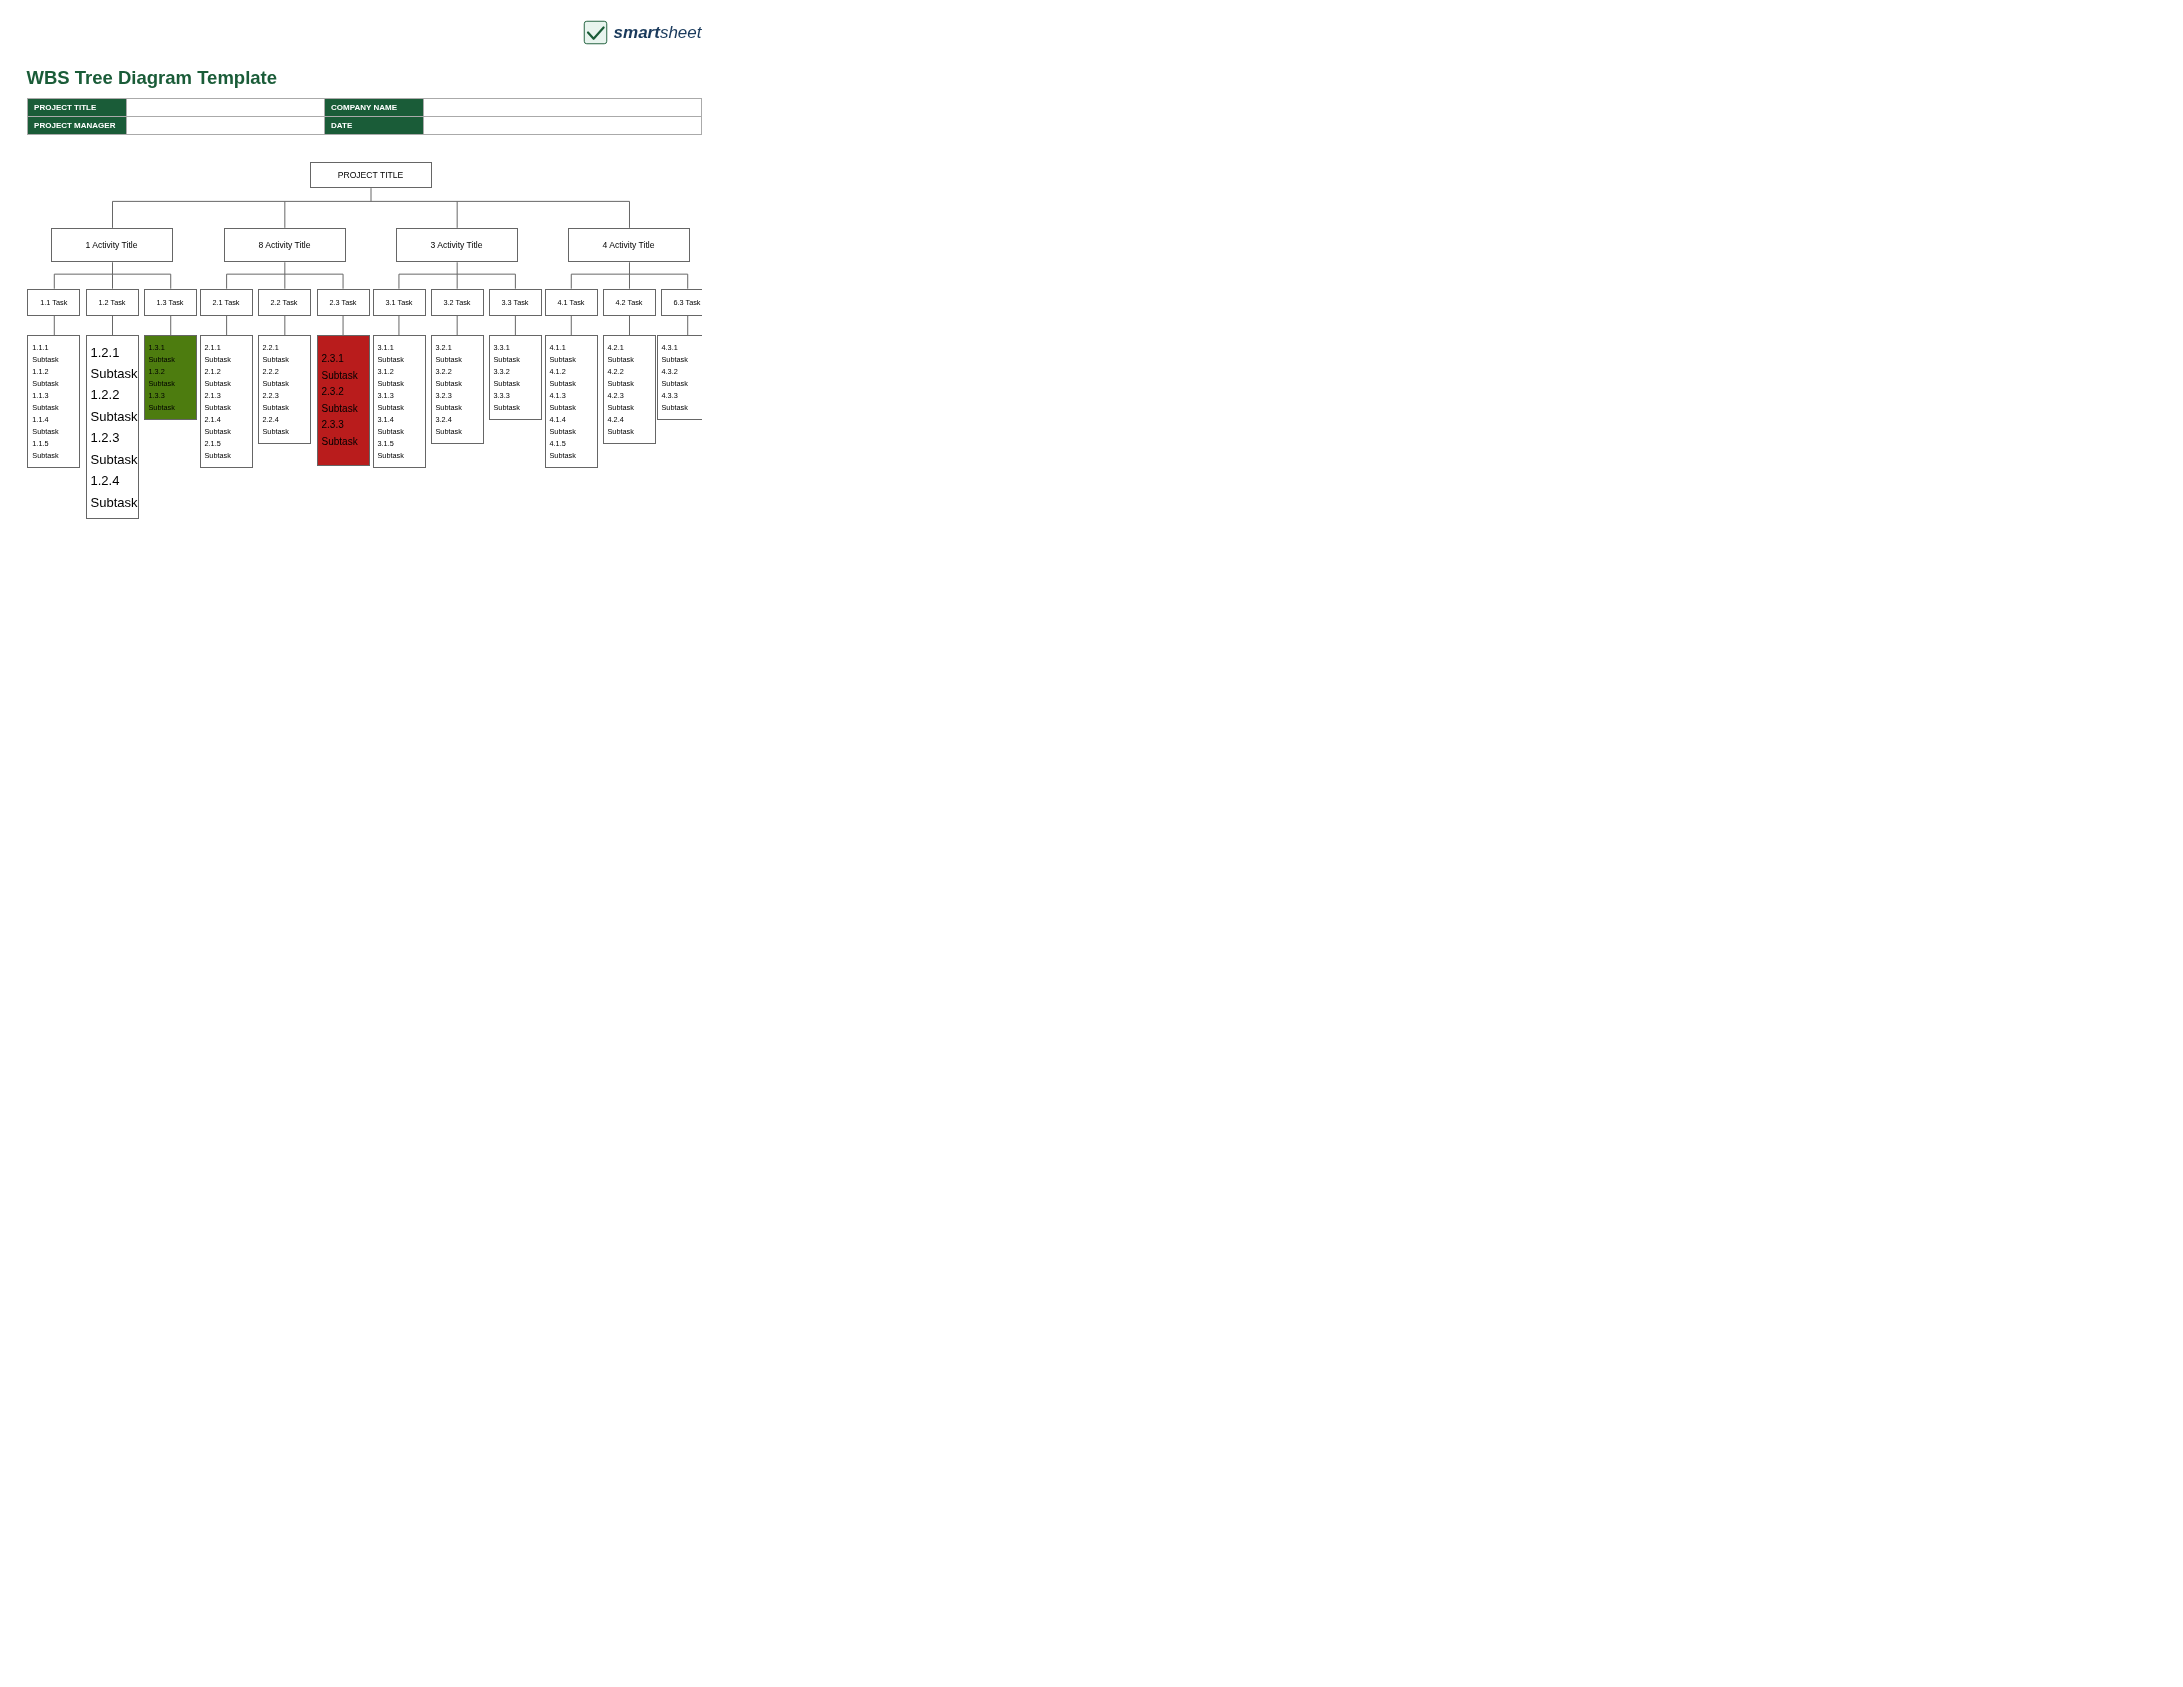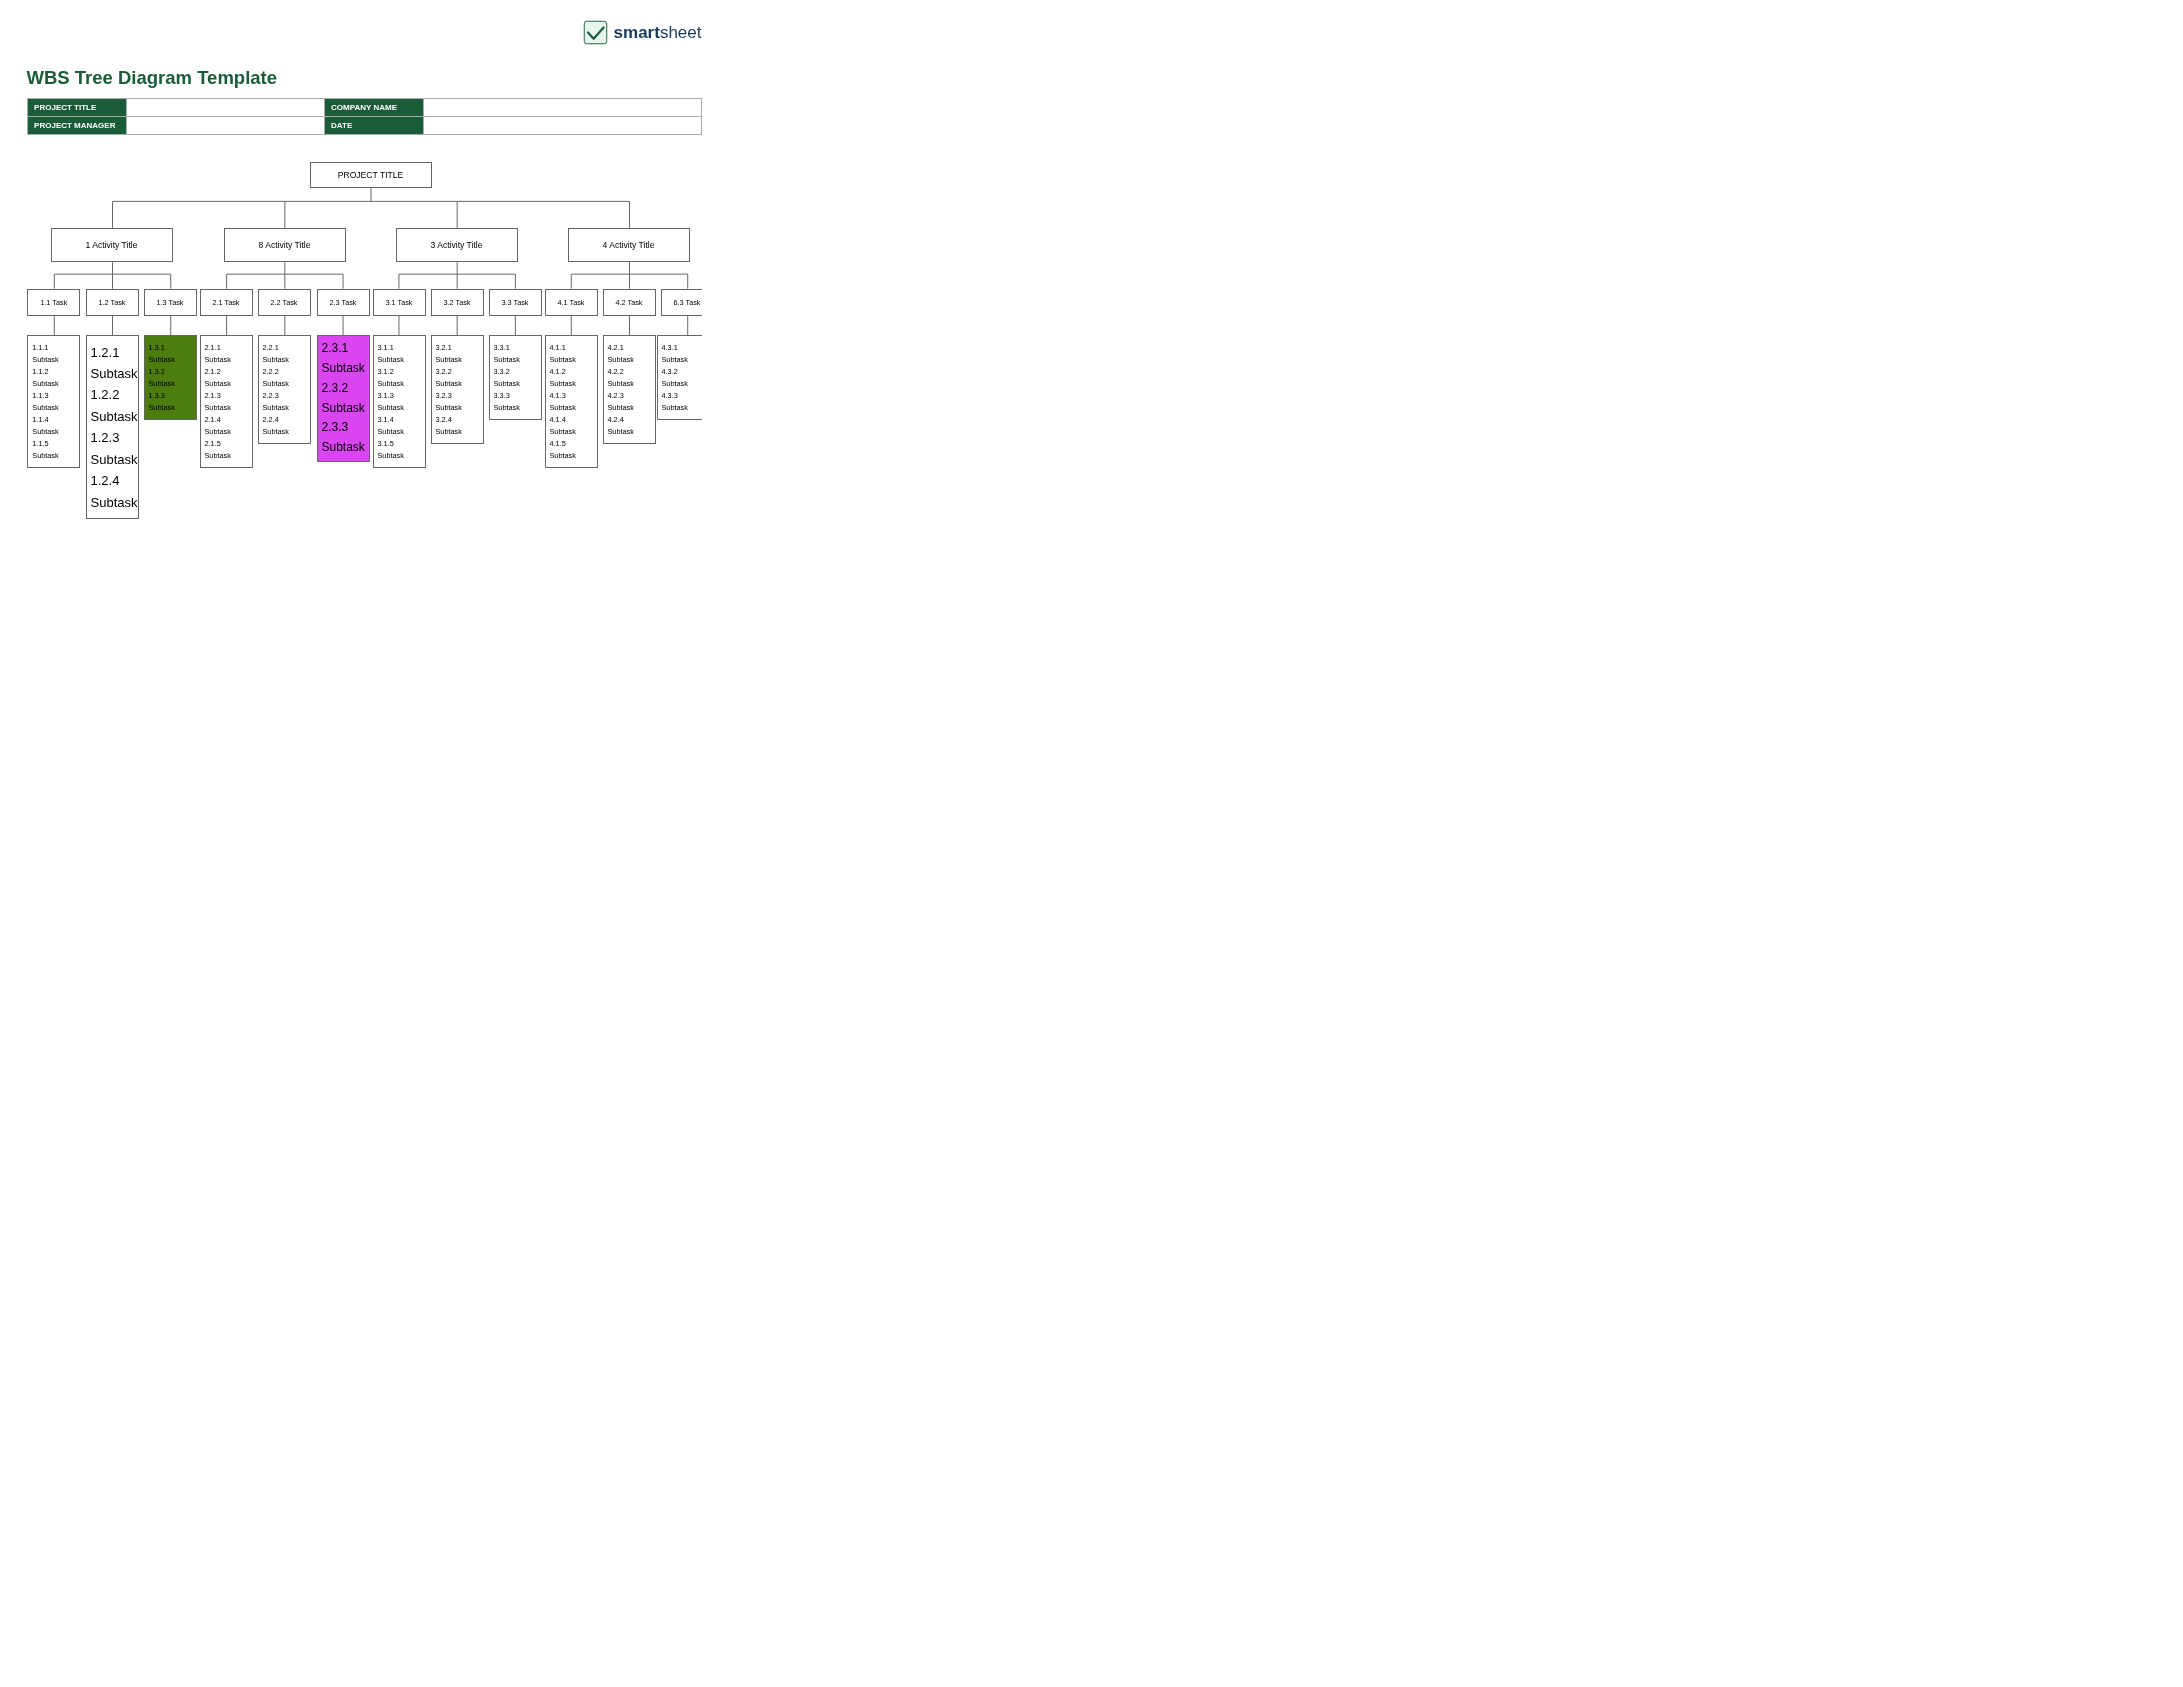--- a/index.html
+++ b/index.html
@@ -9,20 +9,21 @@
       width: 728px;
       padding: 20px 26.5px;
     }
 
     
     .header-row {
       display: flex;
       justify-content: space-between;
       align-items: flex-end;
       margin-bottom: 22px;
+      font-style: italic;
     }
     .page-title {
       font-size: 18.5px;
       font-weight: 700;
       color: #1a5c38;
       margin-top: 20px;
     }
     .logo-area {
       display: flex;
       align-items: center;
@@ -156,21 +157,21 @@
       <div style="position: absolute; left: 59px; top: 134px; width: 53px; height: 26.5px; border: 1px solid rgb(102, 102, 102); background: white; display: flex; align-items: center; justify-content: center; text-align: center; font-family: Arial, sans-serif; font-size: 7.3px; line-height: 1.3; padding: 2.6px;">1.2 Task</div>
       <div style="position: absolute; left: 59px; top: 180px; width: 53px; min-height: 71px; border: 1px solid rgb(102, 102, 102); background: white; font-family: Arial, sans-serif; font-size: 13px; padding: 5.3px 4px; line-height: 1.65;">1.2.1 Subtask<br>1.2.2 Subtask<br>1.2.3 Subtask<br>1.2.4 Subtask</div>
       <div style="position: absolute; left: 117px; top: 134px; width: 53px; height: 26.5px; border: 1px solid rgb(102, 102, 102); background: white; display: flex; align-items: center; justify-content: center; text-align: center; font-family: Arial, sans-serif; font-size: 7.3px; line-height: 1.3; padding: 2.6px;">1.3 Task</div>
       <div style="position: absolute; left: 117px; top: 180px; width: 53px; min-height: 60px; border: 1px solid rgb(102, 102, 102); background: #4d7c0f; font-family: Arial, sans-serif; font-size: 7.3px; padding: 5.3px 4px; line-height: 1.65;">1.3.1 Subtask<br>1.3.2 Subtask<br>1.3.3 Subtask</div>
       <div style="position: absolute; left: 197px; top: 73px; width: 122px; height: 34px; border: 1px solid rgb(102, 102, 102); background: white; display: flex; align-items: center; justify-content: center; text-align: center; font-family: Arial, sans-serif; font-size: 8.6px; line-height: 1.3; padding: 2.6px;">8 Activity Title</div>
       <div style="position: absolute; left: 173px; top: 134px; width: 53px; height: 26.5px; border: 1px solid rgb(102, 102, 102); background: white; display: flex; align-items: center; justify-content: center; text-align: center; font-family: Arial, sans-serif; font-size: 7.3px; line-height: 1.3; padding: 2.6px;">2.1 Task</div>
       <div style="position: absolute; left: 173px; top: 180px; width: 53px; min-height: 83px; border: 1px solid rgb(102, 102, 102); background: white; font-family: Arial, sans-serif; font-size: 7.3px; padding: 5.3px 4px; line-height: 1.65;">2.1.1 Subtask<br>2.1.2 Subtask<br>2.1.3 Subtask<br>2.1.4 Subtask<br>2.1.5 Subtask</div>
       <div style="position: absolute; left: 231px; top: 134px; width: 53px; height: 26.5px; border: 1px solid rgb(102, 102, 102); background: white; display: flex; align-items: center; justify-content: center; text-align: center; font-family: Arial, sans-serif; font-size: 7.3px; line-height: 1.3; padding: 2.6px;">2.2 Task</div>
       <div style="position: absolute; left: 231px; top: 180px; width: 53px; min-height: 71px; border: 1px solid rgb(102, 102, 102); background: white; font-family: Arial, sans-serif; font-size: 7.3px; padding: 5.3px 4px; line-height: 1.65;">2.2.1 Subtask<br>2.2.2 Subtask<br>2.2.3 Subtask<br>2.2.4 Subtask</div>
       <div style="position: absolute; left: 290px; top: 134px; width: 53px; height: 26.5px; border: 1px solid rgb(102, 102, 102); background: white; display: flex; align-items: center; justify-content: center; text-align: center; font-family: Arial, sans-serif; font-size: 7.3px; line-height: 1.3; padding: 2.6px;">2.3 Task</div>
-      <div style="position: absolute; left: 290px; top: 180px; width: 53px; min-height: 60px; border: 1px solid rgb(102, 102, 102); background: #d946ef; font-family: Arial, sans-serif; font-size: 12px; padding: 3px 4px; line-height: 1.65;">2.3.1 Subtask<br>2.3.2 Subtask<br>2.3.3 Subtask</div>
+      <div style="position: absolute; left: 290px; top: 180px; width: 53px; min-height: 60px; border: 1px solid rgb(102, 102, 102); background: #b91c1c; font-family: Arial, sans-serif; font-size: 10px; padding: 15px 4px; line-height: 1.65;">2.3.1 Subtask<br>2.3.2 Subtask<br>2.3.3 Subtask</div>
       <div style="position: absolute; left: 369px; top: 73px; width: 122px; height: 34px; border: 1px solid rgb(102, 102, 102); background: white; display: flex; align-items: center; justify-content: center; text-align: center; font-family: Arial, sans-serif; font-size: 8.6px; line-height: 1.3; padding: 2.6px;">3 Activity Title</div>
       <div style="position: absolute; left: 346px; top: 134px; width: 53px; height: 26.5px; border: 1px solid rgb(102, 102, 102); background: white; display: flex; align-items: center; justify-content: center; text-align: center; font-family: Arial, sans-serif; font-size: 7.3px; line-height: 1.3; padding: 2.6px;">3.1 Task</div>
       <div style="position: absolute; left: 346px; top: 180px; width: 53px; min-height: 83px; border: 1px solid rgb(102, 102, 102); background: white; font-family: Arial, sans-serif; font-size: 7.3px; padding: 5.3px 4px; line-height: 1.65;">3.1.1 Subtask<br>3.1.2 Subtask<br>3.1.3 Subtask<br>3.1.4 Subtask<br>3.1.5 Subtask</div>
       <div style="position: absolute; left: 404px; top: 134px; width: 53px; height: 26.5px; border: 1px solid rgb(102, 102, 102); background: white; display: flex; align-items: center; justify-content: center; text-align: center; font-family: Arial, sans-serif; font-size: 7.3px; line-height: 1.3; padding: 2.6px;">3.2 Task</div>
       <div style="position: absolute; left: 404px; top: 180px; width: 53px; min-height: 71px; border: 1px solid rgb(102, 102, 102); background: white; font-family: Arial, sans-serif; font-size: 7.3px; padding: 5.3px 4px; line-height: 1.65;">3.2.1 Subtask<br>3.2.2 Subtask<br>3.2.3 Subtask<br>3.2.4 Subtask</div>
       <div style="position: absolute; left: 462px; top: 134px; width: 53px; height: 26.5px; border: 1px solid rgb(102, 102, 102); background: white; display: flex; align-items: center; justify-content: center; text-align: center; font-family: Arial, sans-serif; font-size: 7.3px; line-height: 1.3; padding: 2.6px;">3.3 Task</div>
       <div style="position: absolute; left: 462px; top: 180px; width: 53px; min-height: 60px; border: 1px solid rgb(102, 102, 102); background: white; font-family: Arial, sans-serif; font-size: 7.3px; padding: 5.3px 4px; line-height: 1.65;">3.3.1 Subtask<br>3.3.2 Subtask<br>3.3.3 Subtask</div>
       <div style="position: absolute; left: 541px; top: 73px; width: 122px; height: 34px; border: 1px solid rgb(102, 102, 102); background: white; display: flex; align-items: center; justify-content: center; text-align: center; font-family: Arial, sans-serif; font-size: 8.6px; line-height: 1.3; padding: 2.6px;">4 Activity Title</div>
       <div style="position: absolute; left: 518px; top: 134px; width: 53px; height: 26.5px; border: 1px solid rgb(102, 102, 102); background: white; display: flex; align-items: center; justify-content: center; text-align: center; font-family: Arial, sans-serif; font-size: 7.3px; line-height: 1.3; padding: 2.6px;">4.1 Task</div>
       <div style="position: absolute; left: 518px; top: 180px; width: 53px; min-height: 83px; border: 1px solid rgb(102, 102, 102); background: white; font-family: Arial, sans-serif; font-size: 7.3px; padding: 5.3px 4px; line-height: 1.65;">4.1.1 Subtask<br>4.1.2 Subtask<br>4.1.3 Subtask<br>4.1.4 Subtask<br>4.1.5 Subtask</div>

